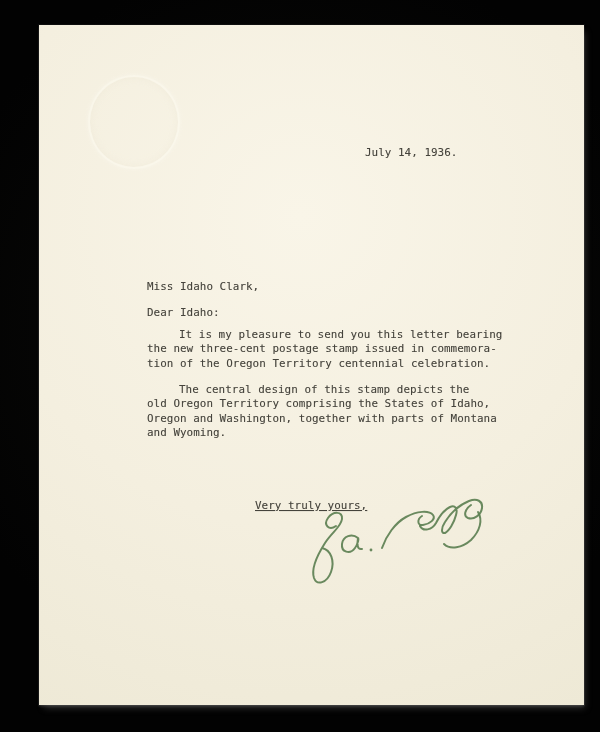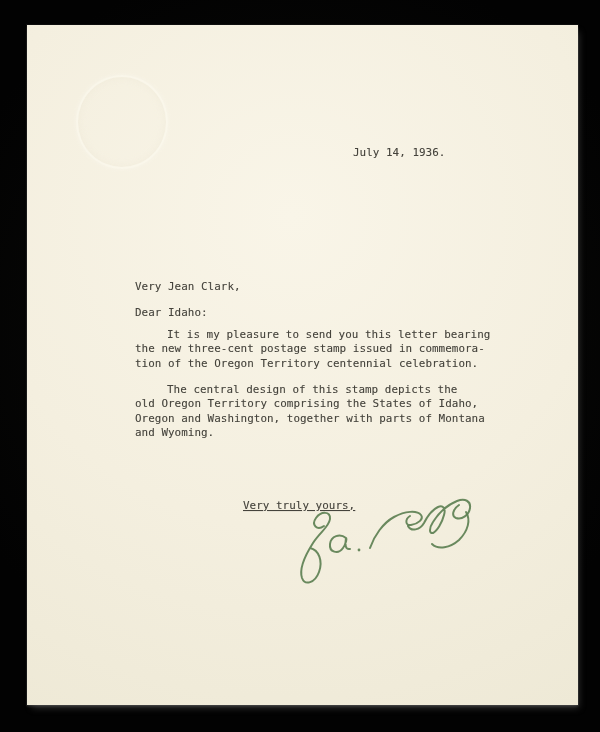--- a/index.html
+++ b/index.html
@@ -10,32 +10,31 @@
   .scene {
     position: relative;
     width: 600px;
     height: 732px;
     background: radial-gradient(circle at 50% 45%, #0c0c0a 0%, #020202 75%);
     overflow: hidden;
     font-family: "DejaVu Sans Mono", "Liberation Mono", monospace;
   }
   .paper {
     position: absolute;
-    left: 27px;
+    left: 39px;
     top: 25px;
     width: 545px;
     height: 680px;
     background-color: #f4f0e0;
     background-image:
       radial-gradient(circle at 48% 28%, #f9f5e8 0%, #f4efdf 55%, #eee9d6 100%);
     box-shadow:
       0 0 0 1px rgba(255,255,255,0.05),
       3px 5px 7px -2px rgba(125,125,125,0.35),
       0 2px 2px rgba(70,70,70,0.4);
-    padding-left: 6px;
   }
   .seal {
     position: absolute;
     left: 49px;
     top: 50px;
     width: 88px;
     height: 90px;
     border-radius: 50%;
     border: 2px solid rgba(253,251,242,0.85);
     box-shadow:
@@ -86,21 +85,21 @@
 <body>
 
 <div class="scene">
   <div class="paper">
 
     <div class="seal"></div>
 
     <div class="typed date-line">July 14, 1936.</div>
 
     <div class="typed address">
-      <div class="addr-line1">Very Jean Clark,</div>
+      <div class="addr-line1">Miss Idaho Clark,</div>
     </div>
 
     <div class="typed salutation">Dear Idaho:</div>
 
     <div class="typed para para2">The central design of this stamp depicts the
 old Oregon Territory comprising the States of Idaho,
 Oregon and Washington, together with parts of Montana
 and Wyoming.</div>
 
     <div class="typed para para1">It is my pleasure to send you this letter bearing

